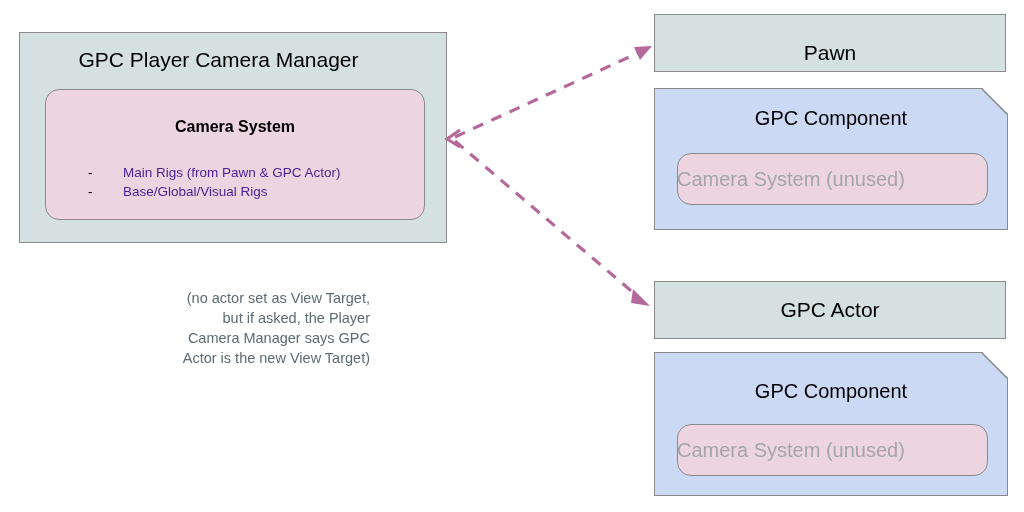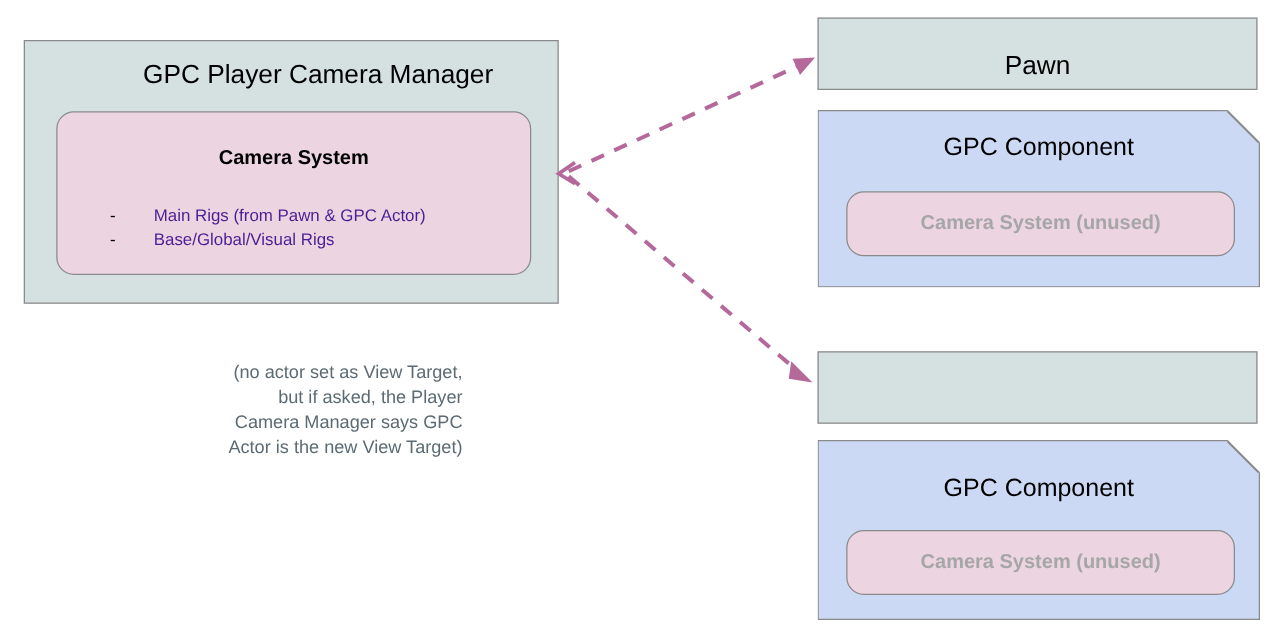--- a/index.html
+++ b/index.html
@@ -64,24 +64,24 @@
     position: absolute;
     text-align: center;
     color: #000000;
     font-size: 16px;
     font-weight: bold;
     line-height: 20px;
     white-space: nowrap;
   }
   .muted-bold {
     position: absolute;
-    text-align: center;
+    text-align: left;
     color: #a6a6a6;
-    font-size: 16px;
-    font-weight: bold;
+    font-size: 20px;
+    font-weight: normal;
     line-height: 20px;
     white-space: nowrap;
   }
   .bullet-row {
     position: absolute;
     color: #4c1d95;
     font-size: 13.5px;
     line-height: 19px;
     white-space: nowrap;
   }
@@ -116,21 +116,21 @@
     overflow: visible;
   }
 </style>
 </head>
 <body>
 
 <div class="canvas">
 
   <div class="box box-teal" style="left:19px; top:32px; width:428px; height:211px;"></div>
 
-  <div class="title" style="left:19px; top:47px; width:399px;padding-left:36px;">GPC Player Camera Manager</div>
+  <div class="title" style="left:19px; top:47px; width:399px;">GPC Player Camera Manager</div>
 
   <div class="box-pink rounded" style="position:absolute; left:45px; top:89px; width:380px; height:131px; box-sizing:border-box;"></div>
 
   <div class="subtitle-bold" style="left:45px; top:117px; width:380px;">Camera System</div>
 
   <div class="bullet-dash" style="left:88px; top:163px;">-</div>
   <div class="bullet-row" style="left:123px; top:163px;">Main Rigs (from Pawn &amp; GPC Actor)</div>
 
   <div class="bullet-dash" style="left:88px; top:182px;">-</div>
   <div class="bullet-row" style="left:123px; top:182px;">Base/Global/Visual Rigs</div>
@@ -158,20 +158,21 @@
   <div class="note" style="left:654px; top:88px; width:354px; height:142px;"></div>
   <svg class="note-fold" style="left:654px; top:88px; width:354px; height:142px;" viewBox="0 0 354 142">
     <path d="M328 1 L353 26" fill="none" stroke="#8a8a8a" stroke-width="1.6"></path>
   </svg>
   <div class="title" style="left:654px; top:105px; width:354px; font-size:20px;">GPC Component</div>
 
   <div class="box-pink rounded" style="position:absolute; left:677px; top:153px; width:311px; height:52px; box-sizing:border-box;"></div>
   <div class="muted-bold" style="left:677px; top:169px; width:311px;">Camera System (unused)</div>
 
   <div class="box box-teal" style="left:654px; top:281px; width:352px; height:58px;"></div>
+  <div class="title" style="left:654px; top:297px; width:352px;">GPC Actor</div>
 
   <div class="note" style="left:654px; top:352px; width:354px; height:144px;"></div>
   <svg class="note-fold" style="left:654px; top:352px; width:354px; height:144px;" viewBox="0 0 354 144">
     <path d="M328 1 L353 26" fill="none" stroke="#8a8a8a" stroke-width="1.6"></path>
   </svg>
   <div class="title" style="left:654px; top:378px; width:354px; font-size:20px;">GPC Component</div>
 
   <div class="box-pink rounded" style="position:absolute; left:677px; top:424px; width:311px; height:52px; box-sizing:border-box;"></div>
   <div class="muted-bold" style="left:677px; top:440px; width:311px;">Camera System (unused)</div>
 

